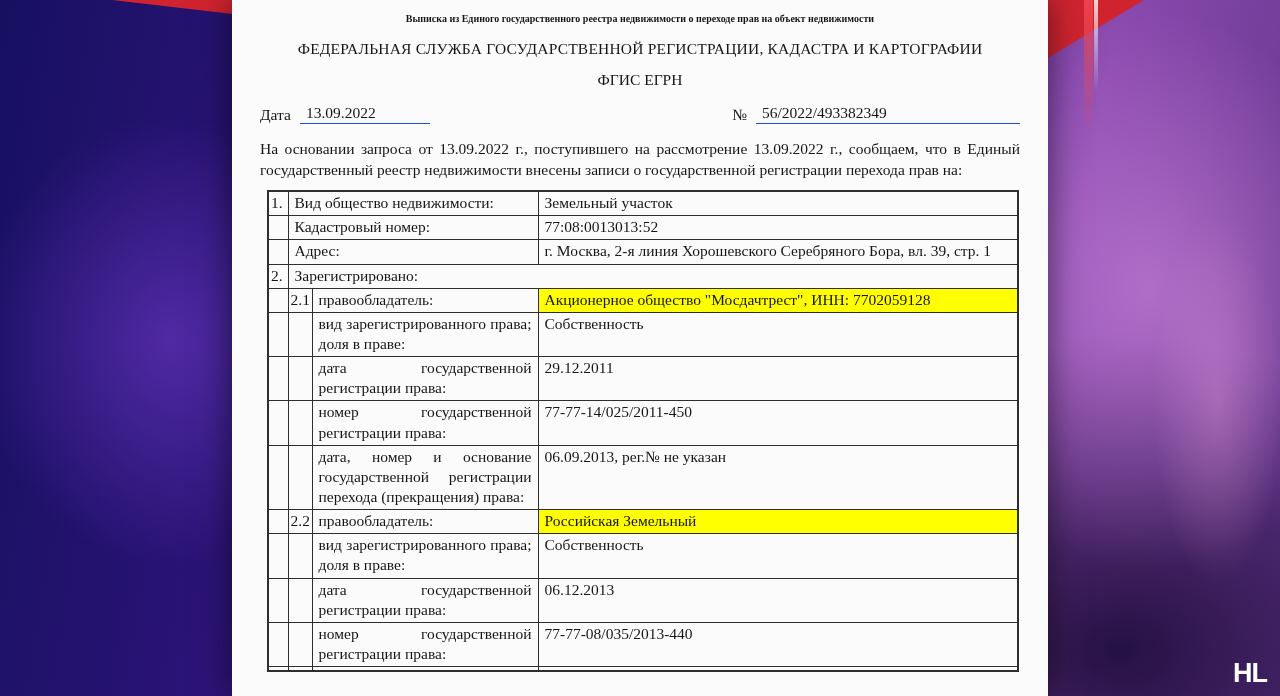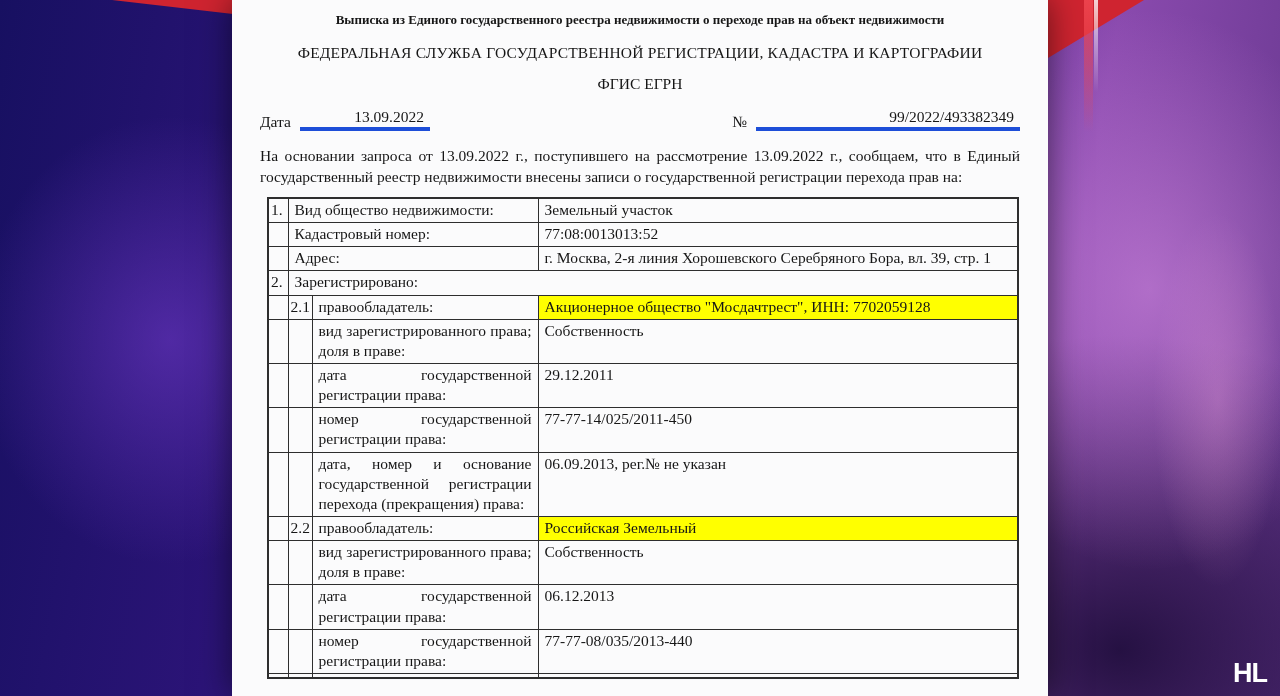--- a/index.html
+++ b/index.html
@@ -19,26 +19,26 @@
   .bg-accent.tr{left:1048px;top:0;width:96px;height:58px;clip-path:polygon(0 0,100% 0,0 100%);}
   .bg-streak{position:absolute;left:1084px;top:0;width:9px;height:132px;
     background:linear-gradient(180deg, rgba(240,70,80,0.9), rgba(240,70,80,0));}
   .bg-streak-white{position:absolute;left:1094px;top:0;width:4px;height:92px;
     background:linear-gradient(180deg, rgba(255,255,255,0.8), rgba(255,255,255,0));}
   .page{
     position:absolute;left:232px;top:0;width:816px;height:696px;box-sizing:border-box;
     background:#fbfbfc;color:#161616;padding:10px 28px 0;
     box-shadow:0 0 32px rgba(0,0,0,0.55);
   }
-  .doc-title{font-weight:bold;font-size:13px;line-height:1.3;text-align:center;max-width:704px;margin:2px auto 0;}
+  .doc-title{font-weight:bold;font-size:10px;line-height:1.3;text-align:center;max-width:704px;margin:2px auto 0;}
   .doc-agency{font-size:15.5px;text-align:center;margin-top:15px;letter-spacing:0.2px;}
   .doc-system{font-size:15.5px;text-align:center;margin-top:13px;}
   .meta-row{display:flex;align-items:flex-end;margin-top:15px;font-size:15.5px;}
   .meta-label{padding-right:9px;white-space:nowrap;}
-  .meta-line{border-bottom:4px solid #1d4ed8;text-align:right;padding:0 6px 1px;white-space:nowrap;}
+  .meta-line{border-bottom:1px solid #1d4ed8;text-align:left;padding:0 6px 1px;white-space:nowrap;}
   .meta-line.date{width:118px;}
   .meta-spacer{flex:1;}
   .meta-line.num{width:252px;}
   .doc-intro{margin:14px 0 0;font-size:15.5px;line-height:1.36;text-align:justify;}
   .egrn-table{border-collapse:collapse;table-layout:fixed;width:750px;margin:10px 0 0 7px;
     font-size:15.5px;border:2px solid #2e2e2e;}
   .egrn-table td{border:1px solid #2e2e2e;padding:1px 6px 2px;vertical-align:top;line-height:1.3;overflow:hidden;}
   .egrn-table td.c-num, .egrn-table td.c-sub{padding:1px 2px;text-align:left;}
   .egrn-table td.c-label.j{text-align:justify;margin-top:12px;}
   .egrn-table td.c-val.hl{background:var(--hl,#ffff00);}
@@ -57,21 +57,21 @@
   <div class="page">
     <div class="doc-title">Выписка из Единого государственного реестра недвижимости о переходе прав на объект недвижимости</div>
     <div class="doc-agency">ФЕДЕРАЛЬНАЯ СЛУЖБА ГОСУДАРСТВЕННОЙ РЕГИСТРАЦИИ, КАДАСТРА И КАРТОГРАФИИ</div>
     <div class="doc-system">ФГИС ЕГРН</div>
 
     <div class="meta-row">
       <span class="meta-label">Дата</span>
       <span class="meta-line date">13.09.2022</span>
       <span class="meta-spacer"></span>
       <span class="meta-label">№</span>
-      <span class="meta-line num">99/2022/493382349</span>
+      <span class="meta-line num">56/2022/493382349</span>
     </div>
 
     <p class="doc-intro">На основании запроса от 13.09.2022 г., поступившего на рассмотрение 13.09.2022 г., сообщаем, что в Единый государственный реестр недвижимости внесены записи о государственной регистрации перехода прав на:</p>
 
     <table class="egrn-table">
       <colgroup>
         <col style="width:20px">
         <col style="width:24px">
         <col style="width:226px">
         <col style="width:480px">

